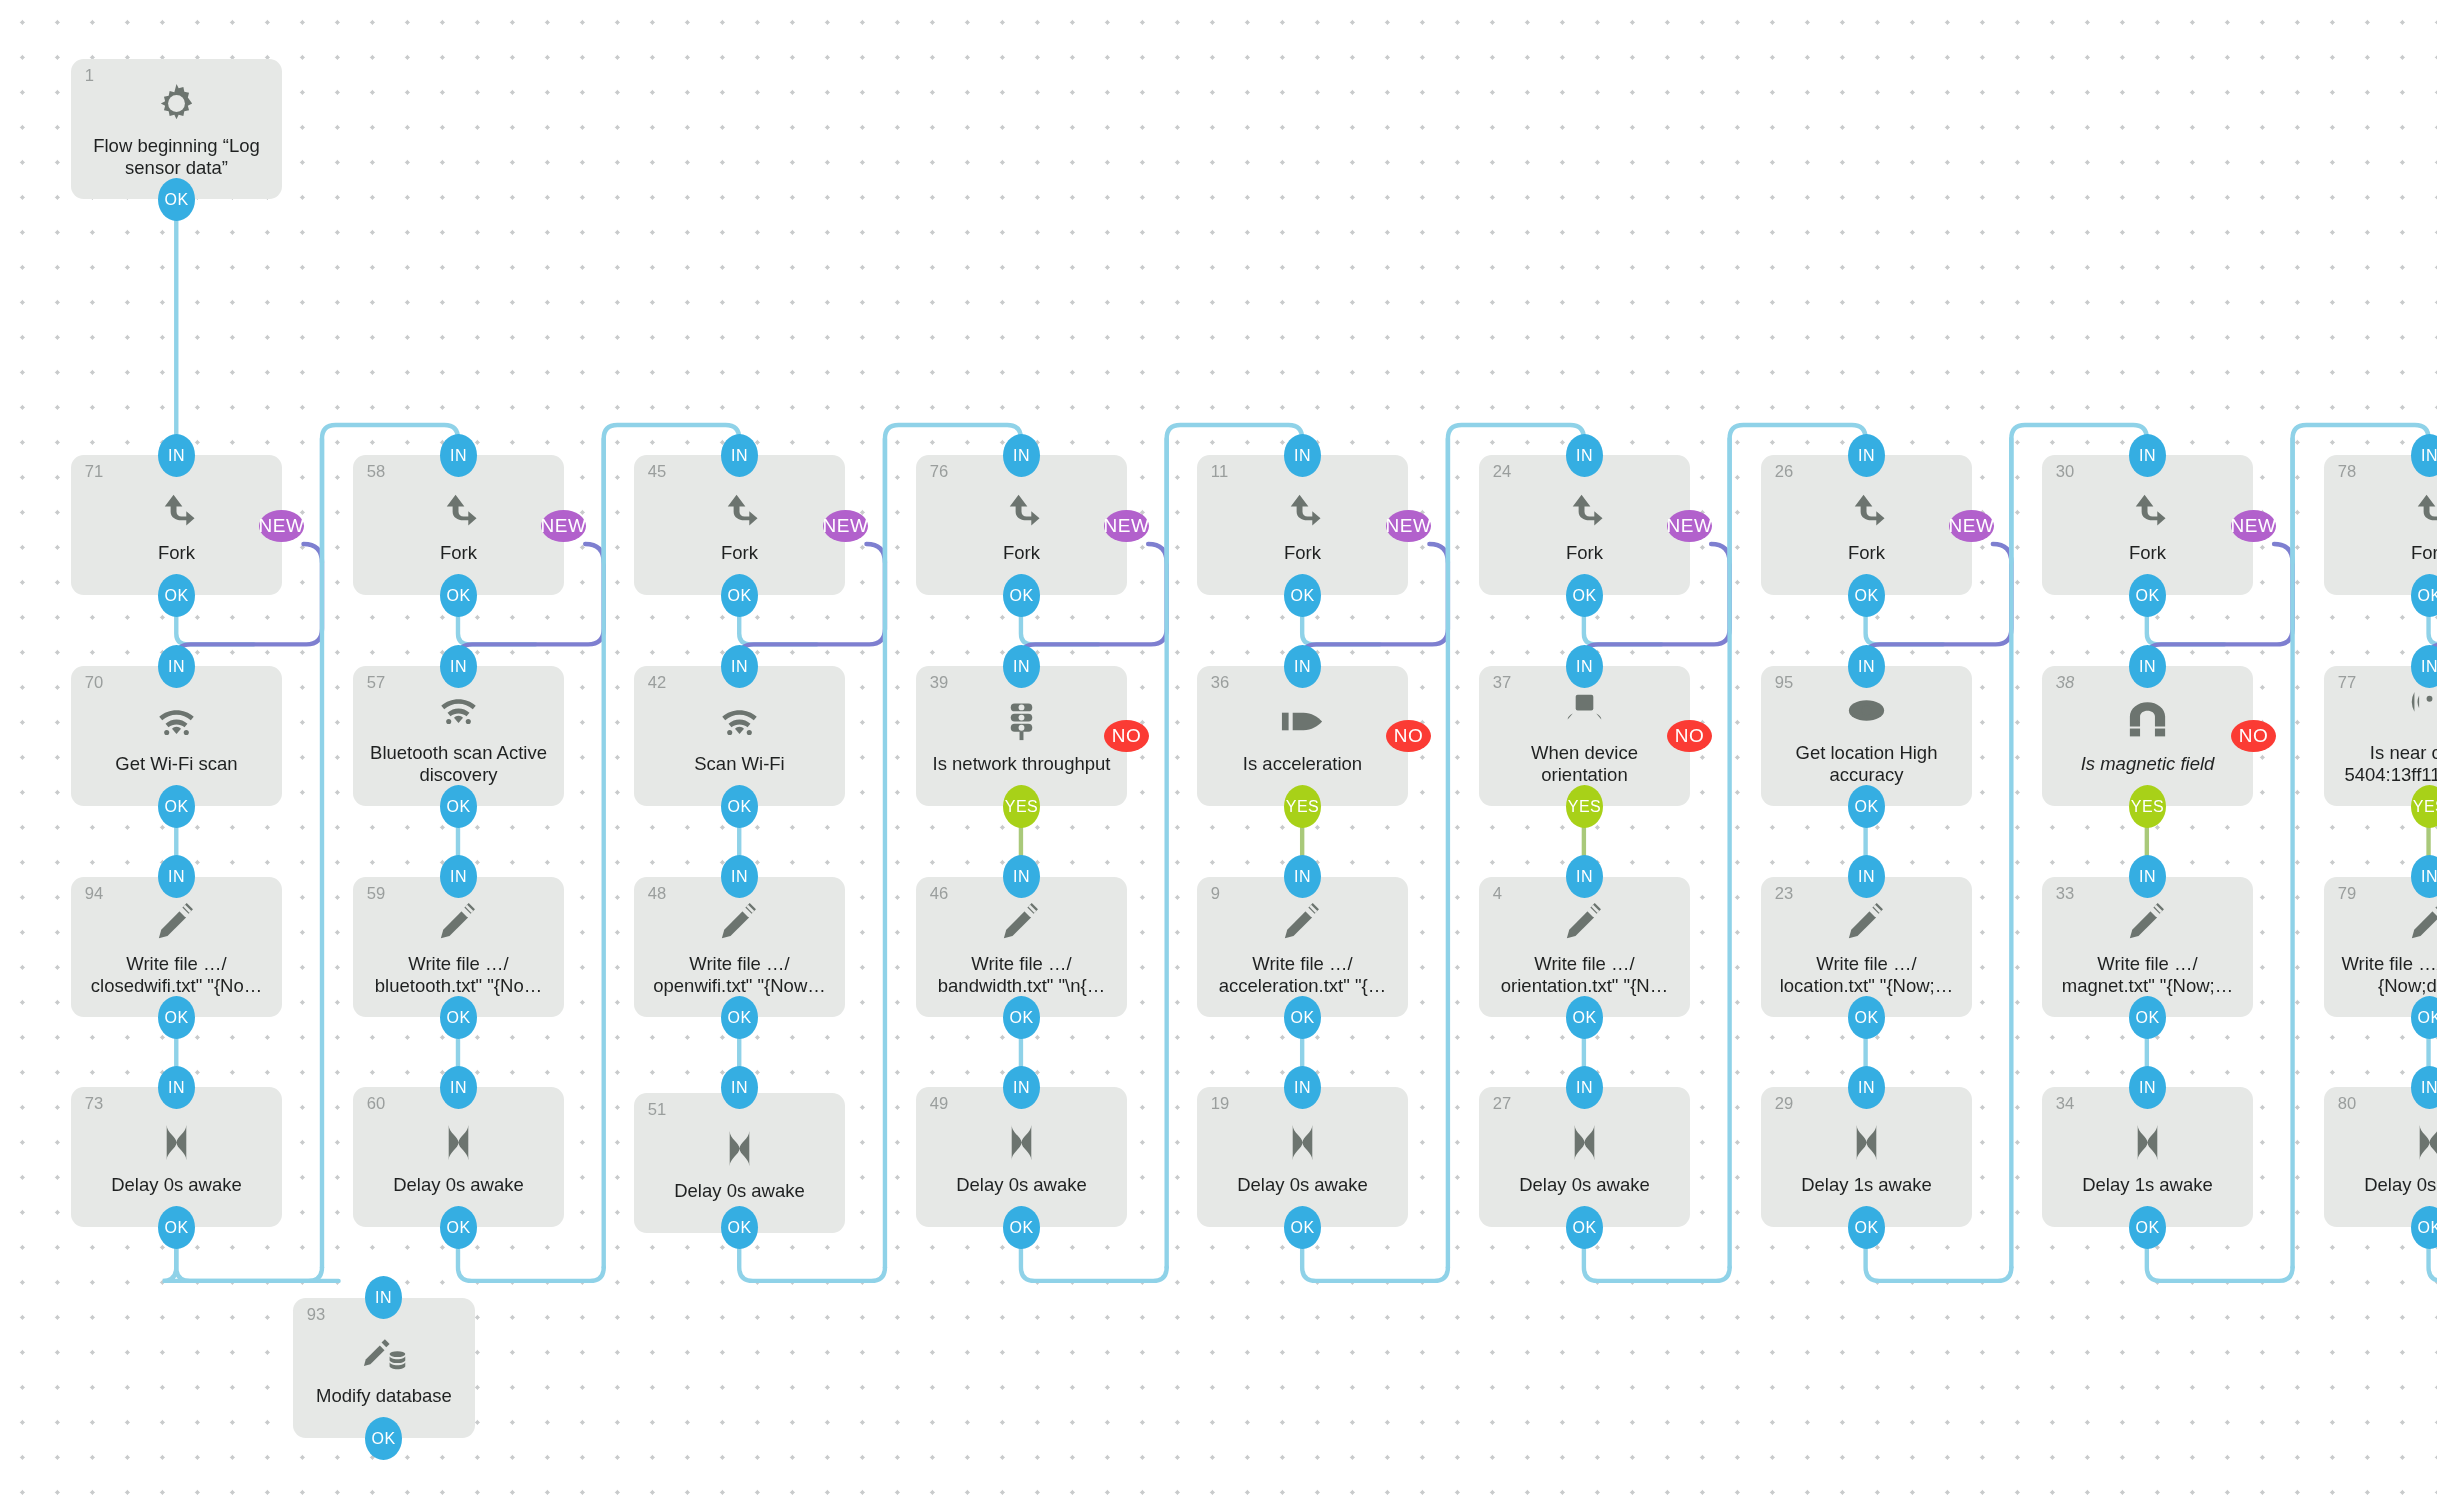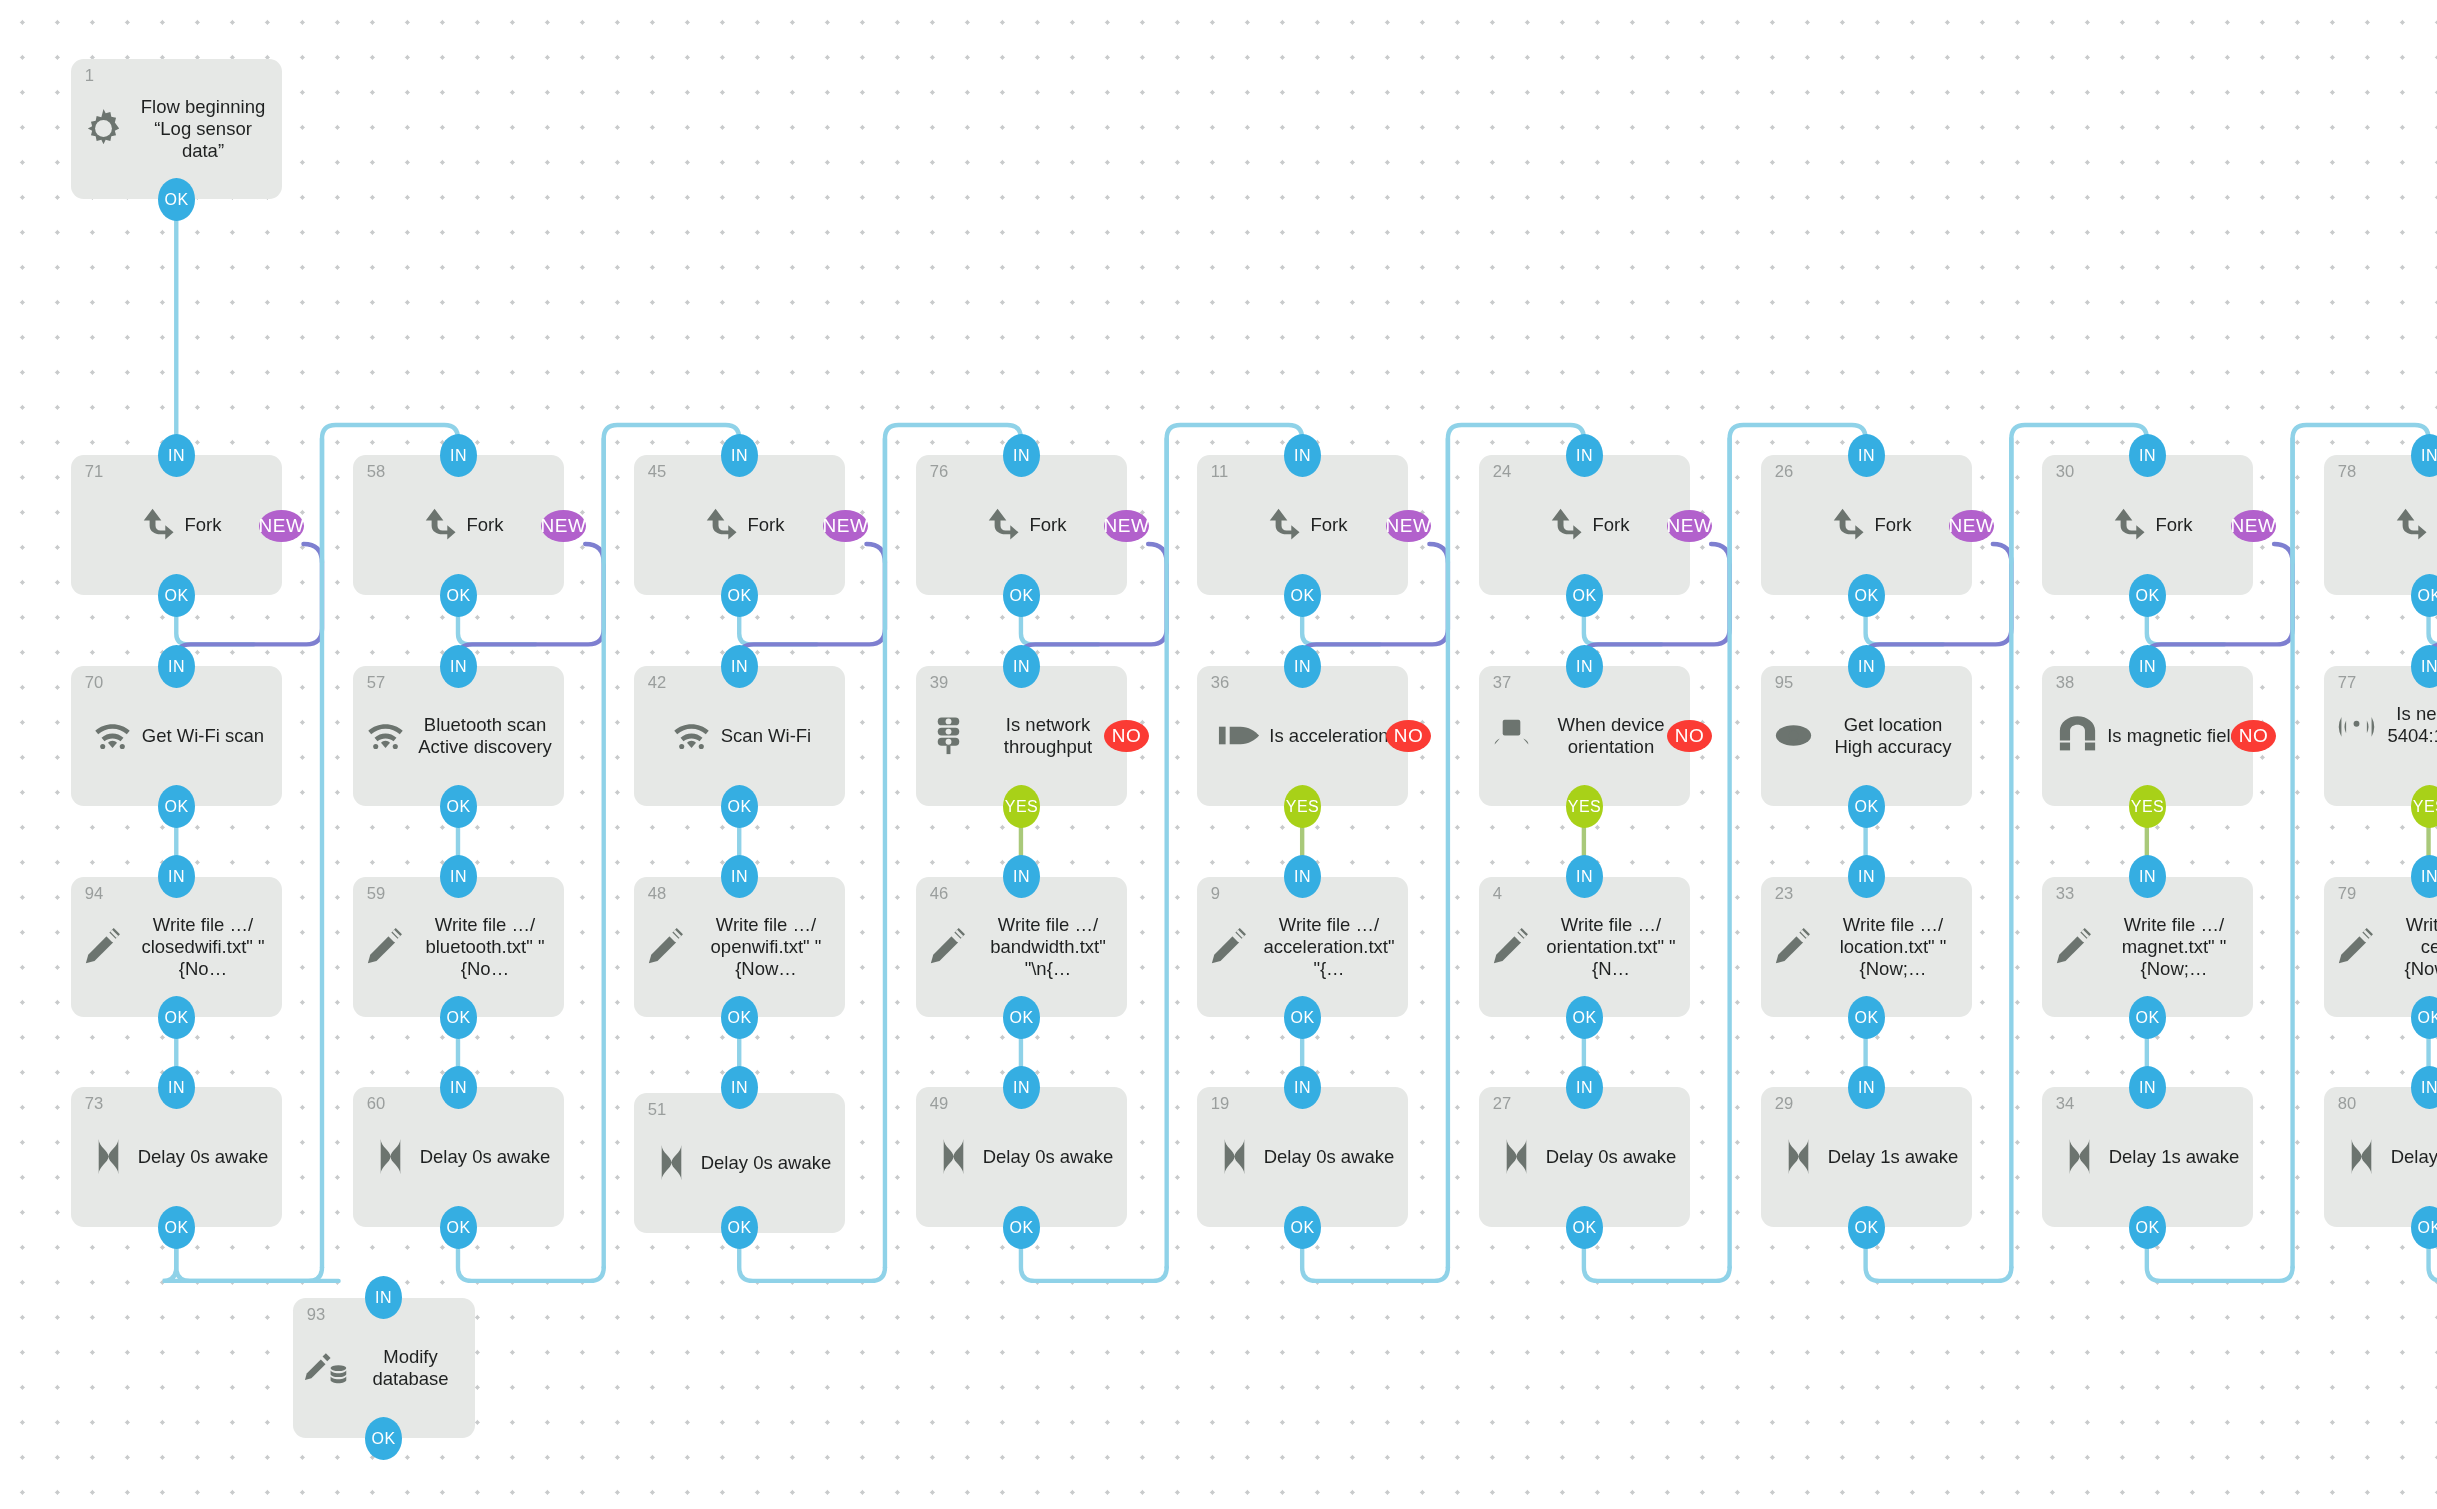--- a/index.html
+++ b/index.html
@@ -20,21 +20,21 @@
     background:#e6e8e6;
     border-radius:12.7px;
     box-sizing:border-box;
   }
   .node .nid{
     position:absolute;left:13.7px;top:6.8px;
     font-size:16.6px;color:#9a9e9d;letter-spacing:0.2px;
   }
   .node .body{
     position:absolute;left:0;right:0;top:0;bottom:0;
-    display:flex;flex-direction:row;align-items:center;justify-content:center;
+    display:flex;flex-direction:column;align-items:center;justify-content:center;
     padding:0 8.8px;box-sizing:border-box;gap:6px;
   }
   .node .gicon{
     width:47px;height:47px;display:block;margin-bottom:2px;
     fill:#6c746f;stroke:none;
   }
   .node .nlabel{
     font-size:18.5px;line-height:1.18;color:#1f2121;text-align:center;
     max-width:100%;word-break:break-word;
   }
@@ -613,21 +613,21 @@
           <svg class="gicon" viewBox="0 0 24 24">
             <path d="M9 21V10H6l4.5-6L15 10h-3v2.6c0 1.6 1.1 2.4 2.6 2.4H17v-2.6l4.2 3.6L17 19.6V17h-2.6C11.6 17 9 15.4 9 12.6V21z"></path>
           </svg>
         </span>
         <div class="nlabel">Fork</div>
       </div>
     </div>
     <div class="port in" style="left: 2129px; top: 434px;">IN</div>
     <div class="port ok" style="left: 2129px; top: 574px;">OK</div>
     <div class="port new" style="left: 2231px; top: 510px;">NEW</div>
-    <div class="node" style="left: 2042px; top: 666px; width: 211px; height: 140px;">
+    <div class="node" style="left: 2042px; top: 666px; width: 211px; height: 140px; font-style: italic;">
       <div class="nid">38</div>
       <div class="body">
         <span>
           <svg class="gicon" viewBox="0 0 24 24">
             <path d="M3 14.5V9.5C3 5.4 7 2.2 12 2.2S21 5.4 21 9.5v5h-5.2v-5c0-1.8-1.7-3-3.8-3s-3.8 1.2-3.8 3v5z"></path>
             <rect x="3" y="15.6" width="5.2" height="4"></rect>
             <rect x="15.8" y="15.6" width="5.2" height="4"></rect>
           </svg>
         </span>
         <div class="nlabel">Is magnetic field</div>

